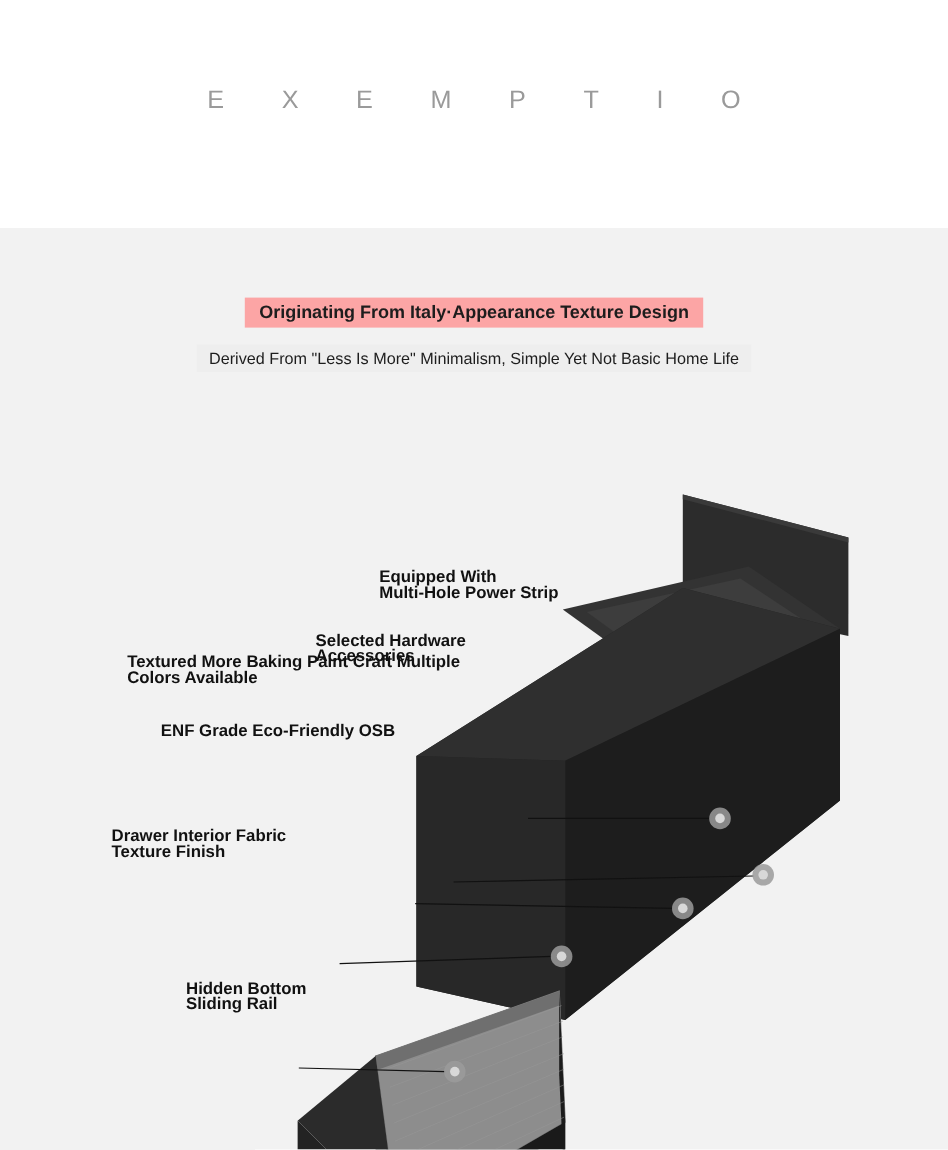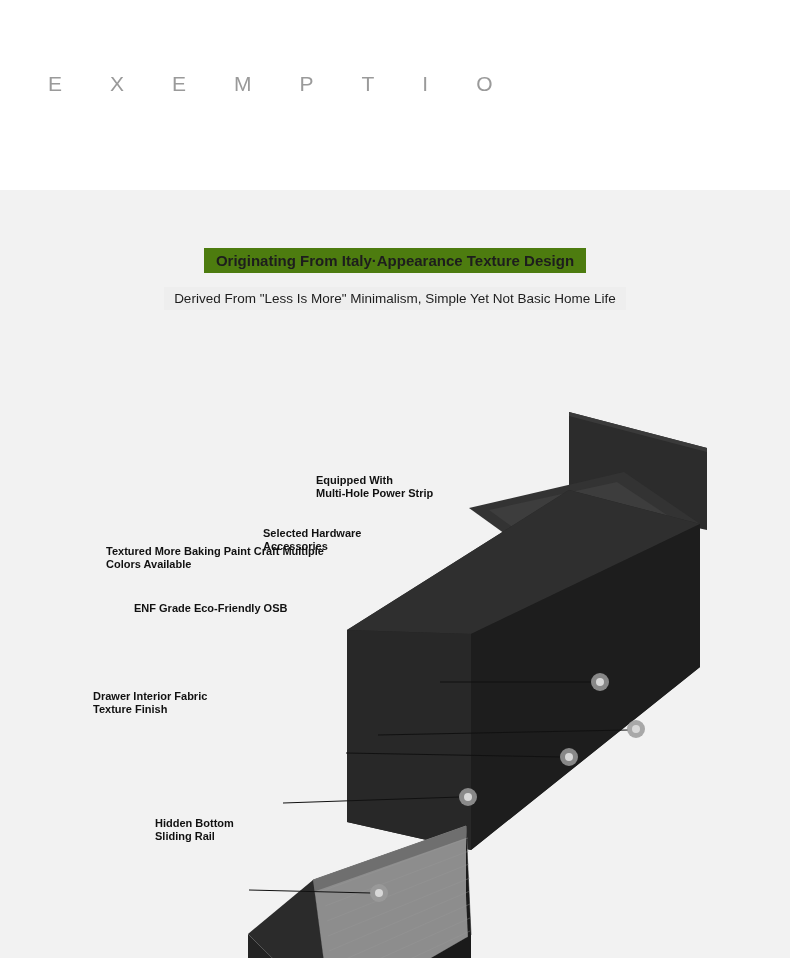--- a/index.html
+++ b/index.html
@@ -21,20 +21,21 @@
     left: 0; top: 0;
     width: 790px;
     height: 190px;
     background: #ffffff;
   }
   .banner-word {
     position: absolute;
     left: 0;
     top: 72px;
     width: 790px;
+    text-align: center;
     font-size: 21px;
     letter-spacing: 48px;
     text-indent: 48px;
     color: #9a9a9a;
     font-family: "Liberation Sans", sans-serif;
     font-weight: 400;
     white-space: nowrap;
   }
 
   
@@ -61,21 +62,21 @@
     position: absolute;
     left: 0;
     top: 62px;
     width: 790px;
     text-align: center;
     font-size: 15px;
     font-weight: bold;
     color: #1d1d1d;
   }
   .subtitle span {
-    background: #4d7c0f;
+    background: #fca5a5;
     padding: 4px 12px;
   }
   .tagline {
     position: absolute;
     left: 0;
     top: 101px;
     width: 790px;
     text-align: center;
     font-size: 13.5px;
     color: #1d1d1d;
@@ -91,21 +92,21 @@
     left: 0;
     top: 0;
     width: 790px;
     height: 768px;
   }
   .stage svg { display: block; }
 
   
   .label {
     position: absolute;
-    font-size: 11px;
+    font-size: 14px;
     line-height: 13px;
     color: #111111;
     font-weight: bold;
     white-space: pre-line;
   }
 </style>
 </head>
 <body>
 
 <div class="banner">

